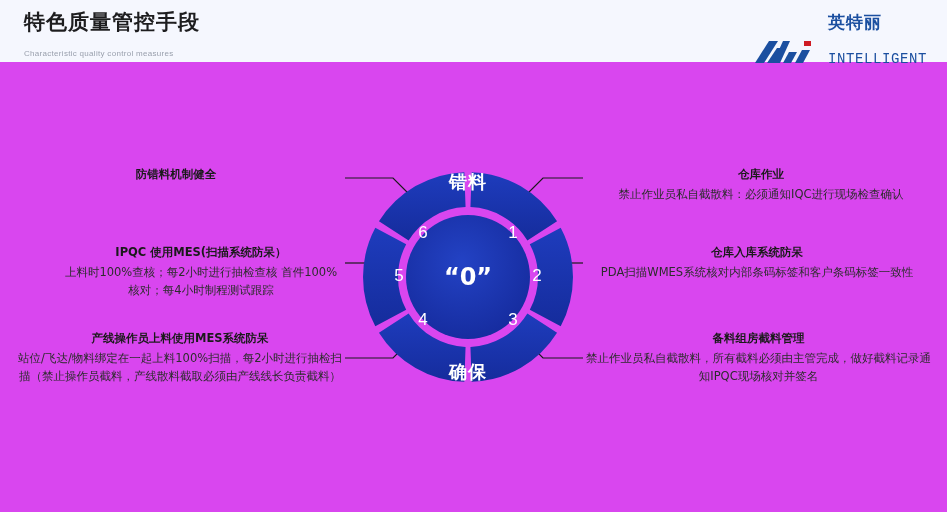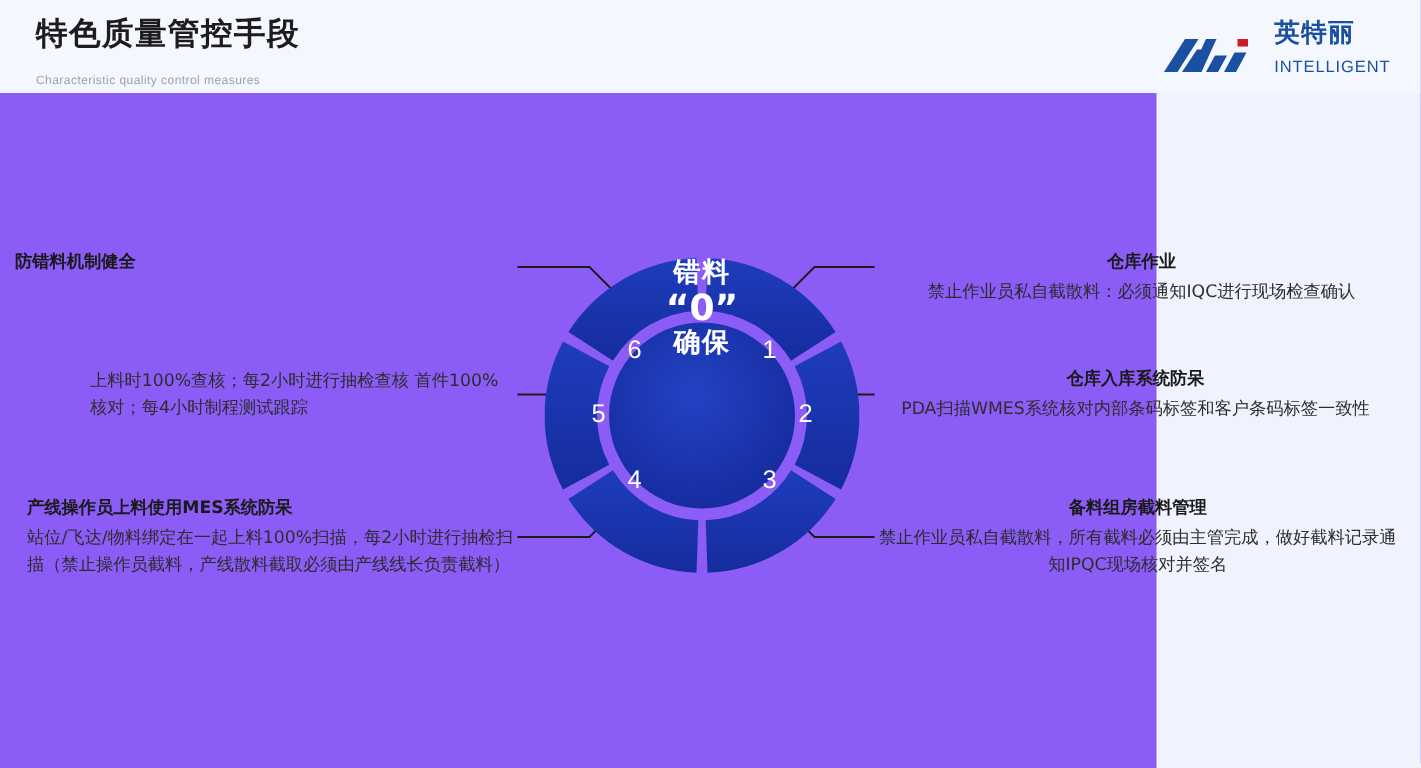--- a/index.html
+++ b/index.html
@@ -4,22 +4,22 @@
 <style>
   * { box-sizing: border-box; margin: 0; padding: 0; }
   html, body {
     width: 947px; height: 512px;
     font-family: "Liberation Sans", "DejaVu Sans", sans-serif;
     background: #f0f3fd;
     overflow: hidden;
   }
   #page {
     position: relative;
-    width: 771px; height: 512px;
-    background: #8b5cf6;
+    width: 947px; height: 512px;
+    background: #d946ef;
   }
 
   
   #header {
     position: absolute; left: 0; top: 0;
     width: 947px; height: 62px;
     background: #f5f7fe;
   }
   #title-block {
     position: absolute; left: 24px; top: 9px;
@@ -46,23 +46,23 @@
     display: flex; align-items: flex-end; gap: 7px;
   }
   #logo-mark { display:block; }
   #logo-words { display: flex; flex-direction: column; line-height: 1; }
   #logo-cn {
     font-size: 17px; font-weight: bold; color: #1b4fa0;
     letter-spacing: 1px;
     font-family: "DejaVu Sans", "Liberation Sans", sans-serif;
   }
   #logo-en {
-    font-size: 11px; color: #1b4fa0; letter-spacing: .6px;
-    margin-top: 9px;
-    font-family: Liberation Sans, sans-serif;
+    font-size: 14px; color: #1b4fa0; letter-spacing: .6px;
+    margin-top: 21px;
+    font-family: Liberation Mono, monospace;
   }
 
   
   #stage {
     position: absolute; left: 0; top: 62px;
     width: 947px; height: 450px;
   }
   #connectors {
     position: absolute; left: 0; top: 0;
     width: 947px; height: 450px;
@@ -79,21 +79,21 @@
     font-family: "Liberation Sans", sans-serif;
     font-size: 17px;
     text-anchor: middle;
     dominant-baseline: middle;
   }
   #hub-text {
     position: absolute;
     left: 0; top: 0;
     width: 210px; height: 210px;
     display: flex; flex-direction: column;
-    align-items: center; justify-content: flex-start;
+    align-items: center; justify-content: space-between;
     color: #fff;
     font-family: "DejaVu Sans", "Liberation Sans", sans-serif;
     font-weight: bold;
     line-height: 1.12;
   }
   .hub-line { font-size: 18px; letter-spacing: 1px; }
   .hub-line.big { font-size: 24px; letter-spacing: 0px; }
 
   
   .item { position: absolute; }
@@ -104,21 +104,21 @@
     line-height: 16px;
     margin-bottom: 3px;
     font-family: "DejaVu Sans", "Liberation Sans", sans-serif;
   }
   .item .bd {
     font-size: 11.5px;
     color: #2d2d2d;
     line-height: 18px;
     font-family: "DejaVu Sans", "Liberation Sans", sans-serif;
   }
-  .item.left { text-align: left; }
+  .item.left { text-align: center; }
   .item.right { text-align: center; }
 
   
   #item-6 { left: 10px;  top: 104px;  width: 332px; }
   #item-5 { left: 60px;  top: 182px;  width: 282px; }
   #item-4 { left: 18px;  top: 268px;  width: 324px; }
   
   #item-1 { left: 586px; top: 104px;  width: 350px; }
   #item-2 { left: 586px; top: 182px;  width: 342px; }
   #item-3 { left: 586px; top: 268px;  width: 345px; }
@@ -230,20 +230,21 @@
         <div class="hub-line big">“0”</div>
         <div class="hub-line">确保</div>
       </div>
     </div>
 
     <div class="item left" id="item-6">
       <div class="hd">防错料机制健全</div>
     </div>
 
     <div class="item left" id="item-5">
+      <div class="hd">IPQC 使用MES(扫描系统防呆）</div>
       <div class="bd">上料时100%查核；每2小时进行抽检查核 首件100%核对；每4小时制程测试跟踪</div>
     </div>
 
     <div class="item left" id="item-4">
       <div class="hd">产线操作员上料使用MES系统防呆</div>
       <div class="bd">站位/飞达/物料绑定在一起上料100%扫描，每2小时进行抽检扫描（禁止操作员截料，产线散料截取必须由产线线长负责截料）</div>
     </div>
 
     <div class="item right" id="item-1">
       <div class="hd">仓库作业</div>

